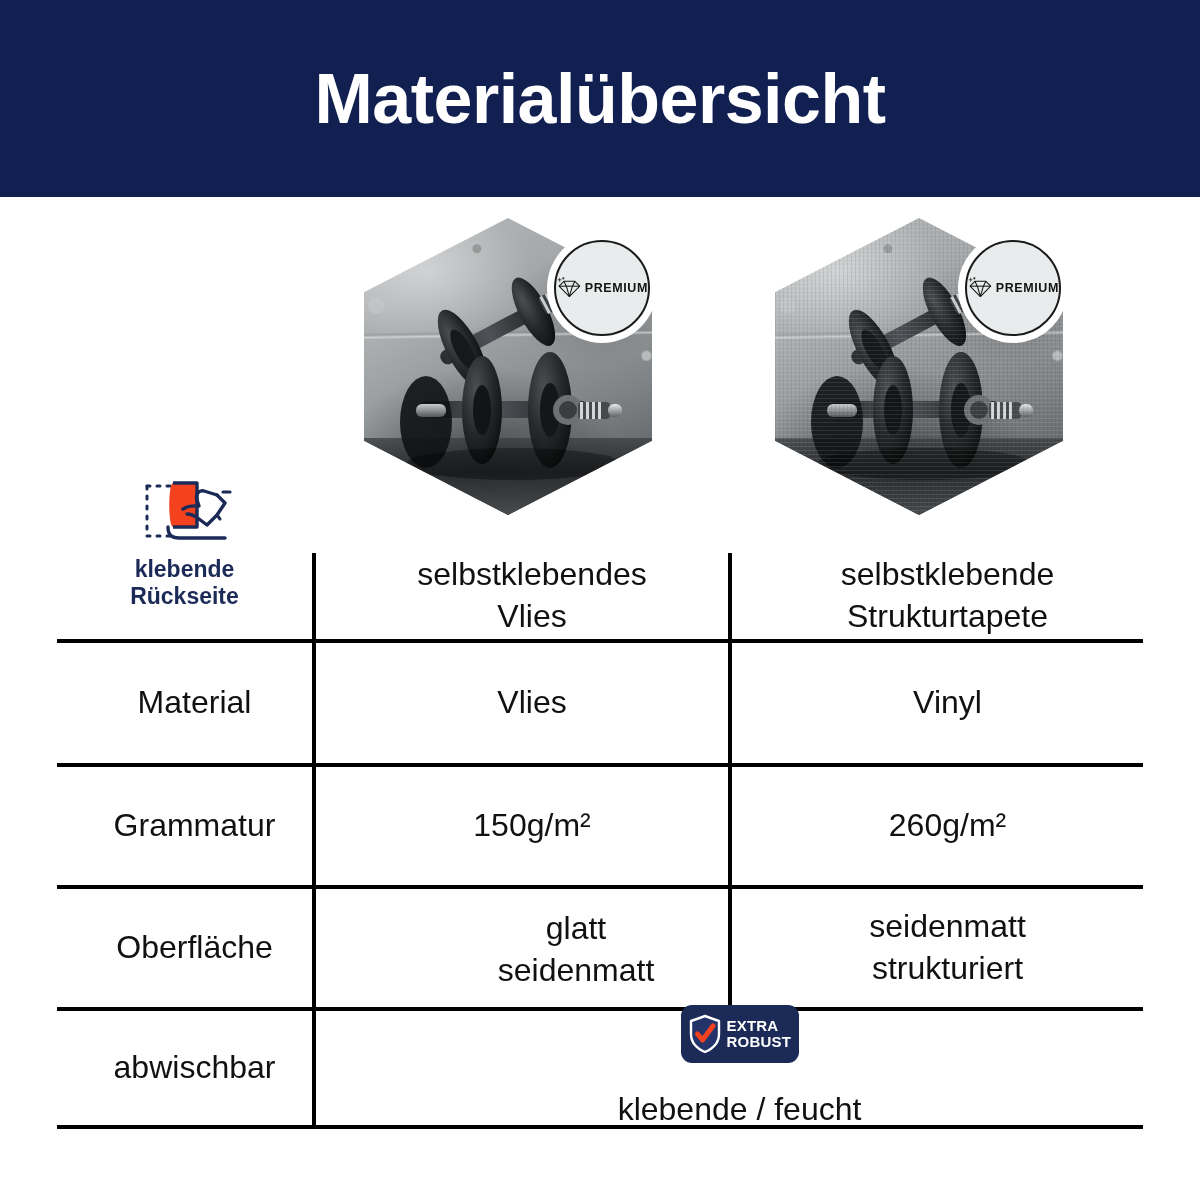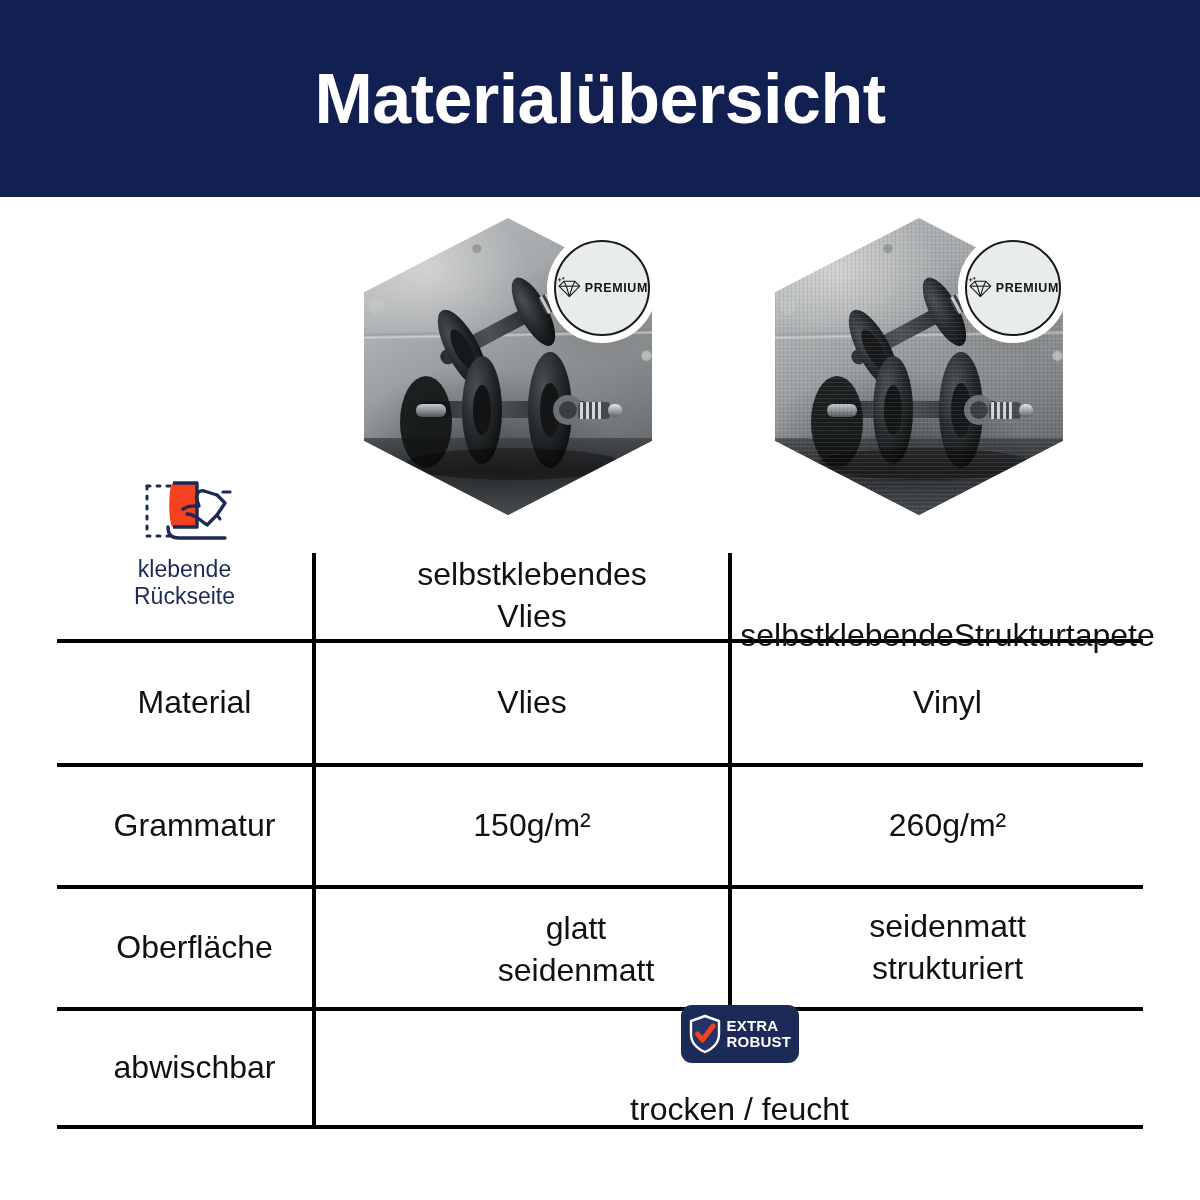--- a/index.html
+++ b/index.html
@@ -121,21 +121,21 @@
     left: 57px; top: 470px;
     width: 255px;
     display: flex; flex-direction: column;
     align-items: center;
   }
   .adhesive .adh-label {
     margin-top: 8px;
     text-align: center;
     color: #1b2a57;
     font-family: "Liberation Sans", sans-serif;
-    font-weight: normal;
+    font-weight: bold;
     font-size: 23px;
     line-height: 1.16;
   }
 
   
   .table {
     position: absolute;
     left: 57px; top: 553px;
     width: 1086px;   
     height: 576px;   
@@ -373,21 +373,21 @@
     <div class="hline" style="top:454px"></div>
     <div class="hline" style="top:572px"></div>
 
     <div class="vline" style="left:255px; top:0px; height:576px"></div>
     <div class="vline" style="left:671px; top:0px; height:458px"></div>
 
     <div class="cell c2" style="top:0; height:86px; flex-direction:column;">
       <span>selbstklebendes</span>
       <span>Vlies</span>
     </div>
-    <div class="cell c3" style="top:0; height:86px; margin-top:40px;">
+    <div class="cell c3" style="top:0; height:86px; flex-direction:column;">
       <span>selbstklebende</span>
       <span>Strukturtapete</span>
     </div>
 
     <div class="cell c1" style="top:90px; height:120px">Material</div>
     <div class="cell c2" style="top:90px; height:120px">Vlies</div>
     <div class="cell c3" style="top:90px; height:120px">Vinyl</div>
 
     <div class="cell c1" style="top:214px; height:118px">Grammatur</div>
     <div class="cell c2" style="top:214px; height:118px">150g/m²</div>
@@ -408,18 +408,18 @@
       <div class="robust-badge">
         <svg width="34" height="40" viewBox="0 0 34 40">
           <path d="M17 2 L31 7 V20 C31 29 24 35 17 38 C10 35 3 29 3 20 V7 Z" fill="#24346b" stroke="#ffffff" stroke-width="2.4" stroke-linejoin="round"></path>
           <path d="M9.5 20 L14.5 26 L25 12" fill="none" stroke="#F4411E" stroke-width="5" stroke-linecap="round" stroke-linejoin="round"></path>
         </svg>
         <div class="rtext">
           <span>EXTRA</span>
           <span>ROBUST</span>
         </div>
       </div>
-      <span>trocken / feucht</span>
+      <span>klebende / feucht</span>
     </div>
 
   </div>
 
 </div>
 
 </body></html>

